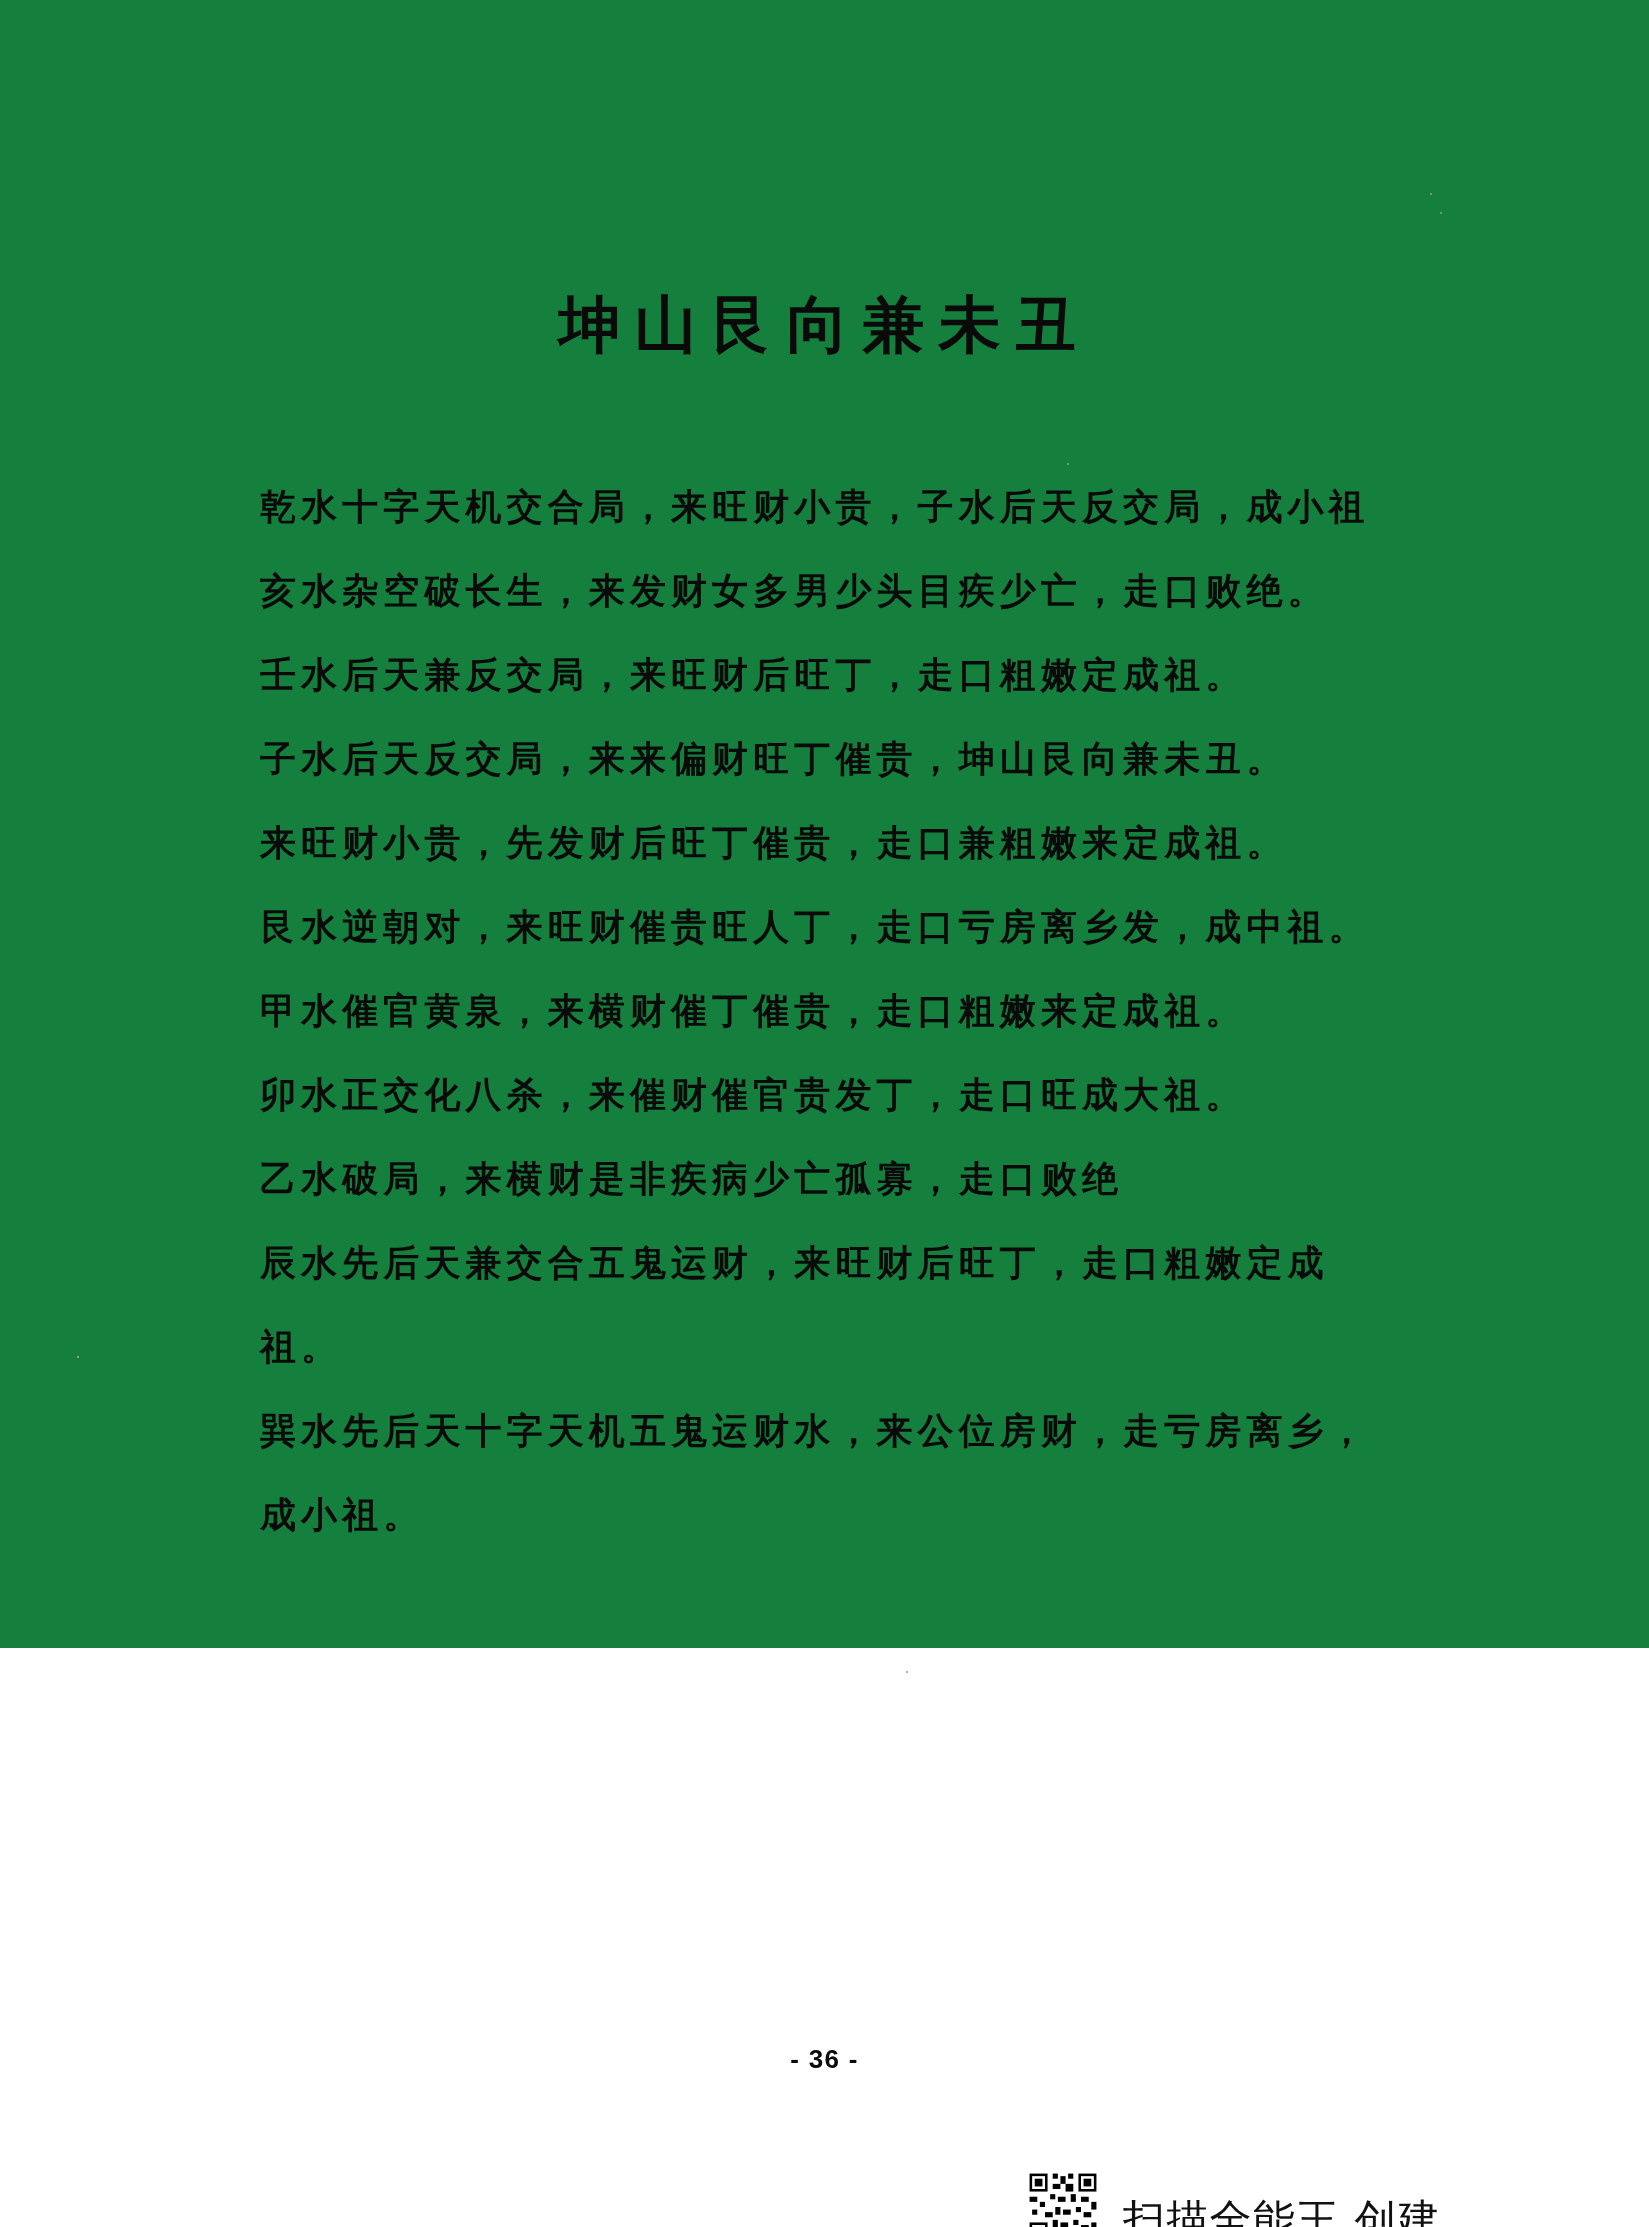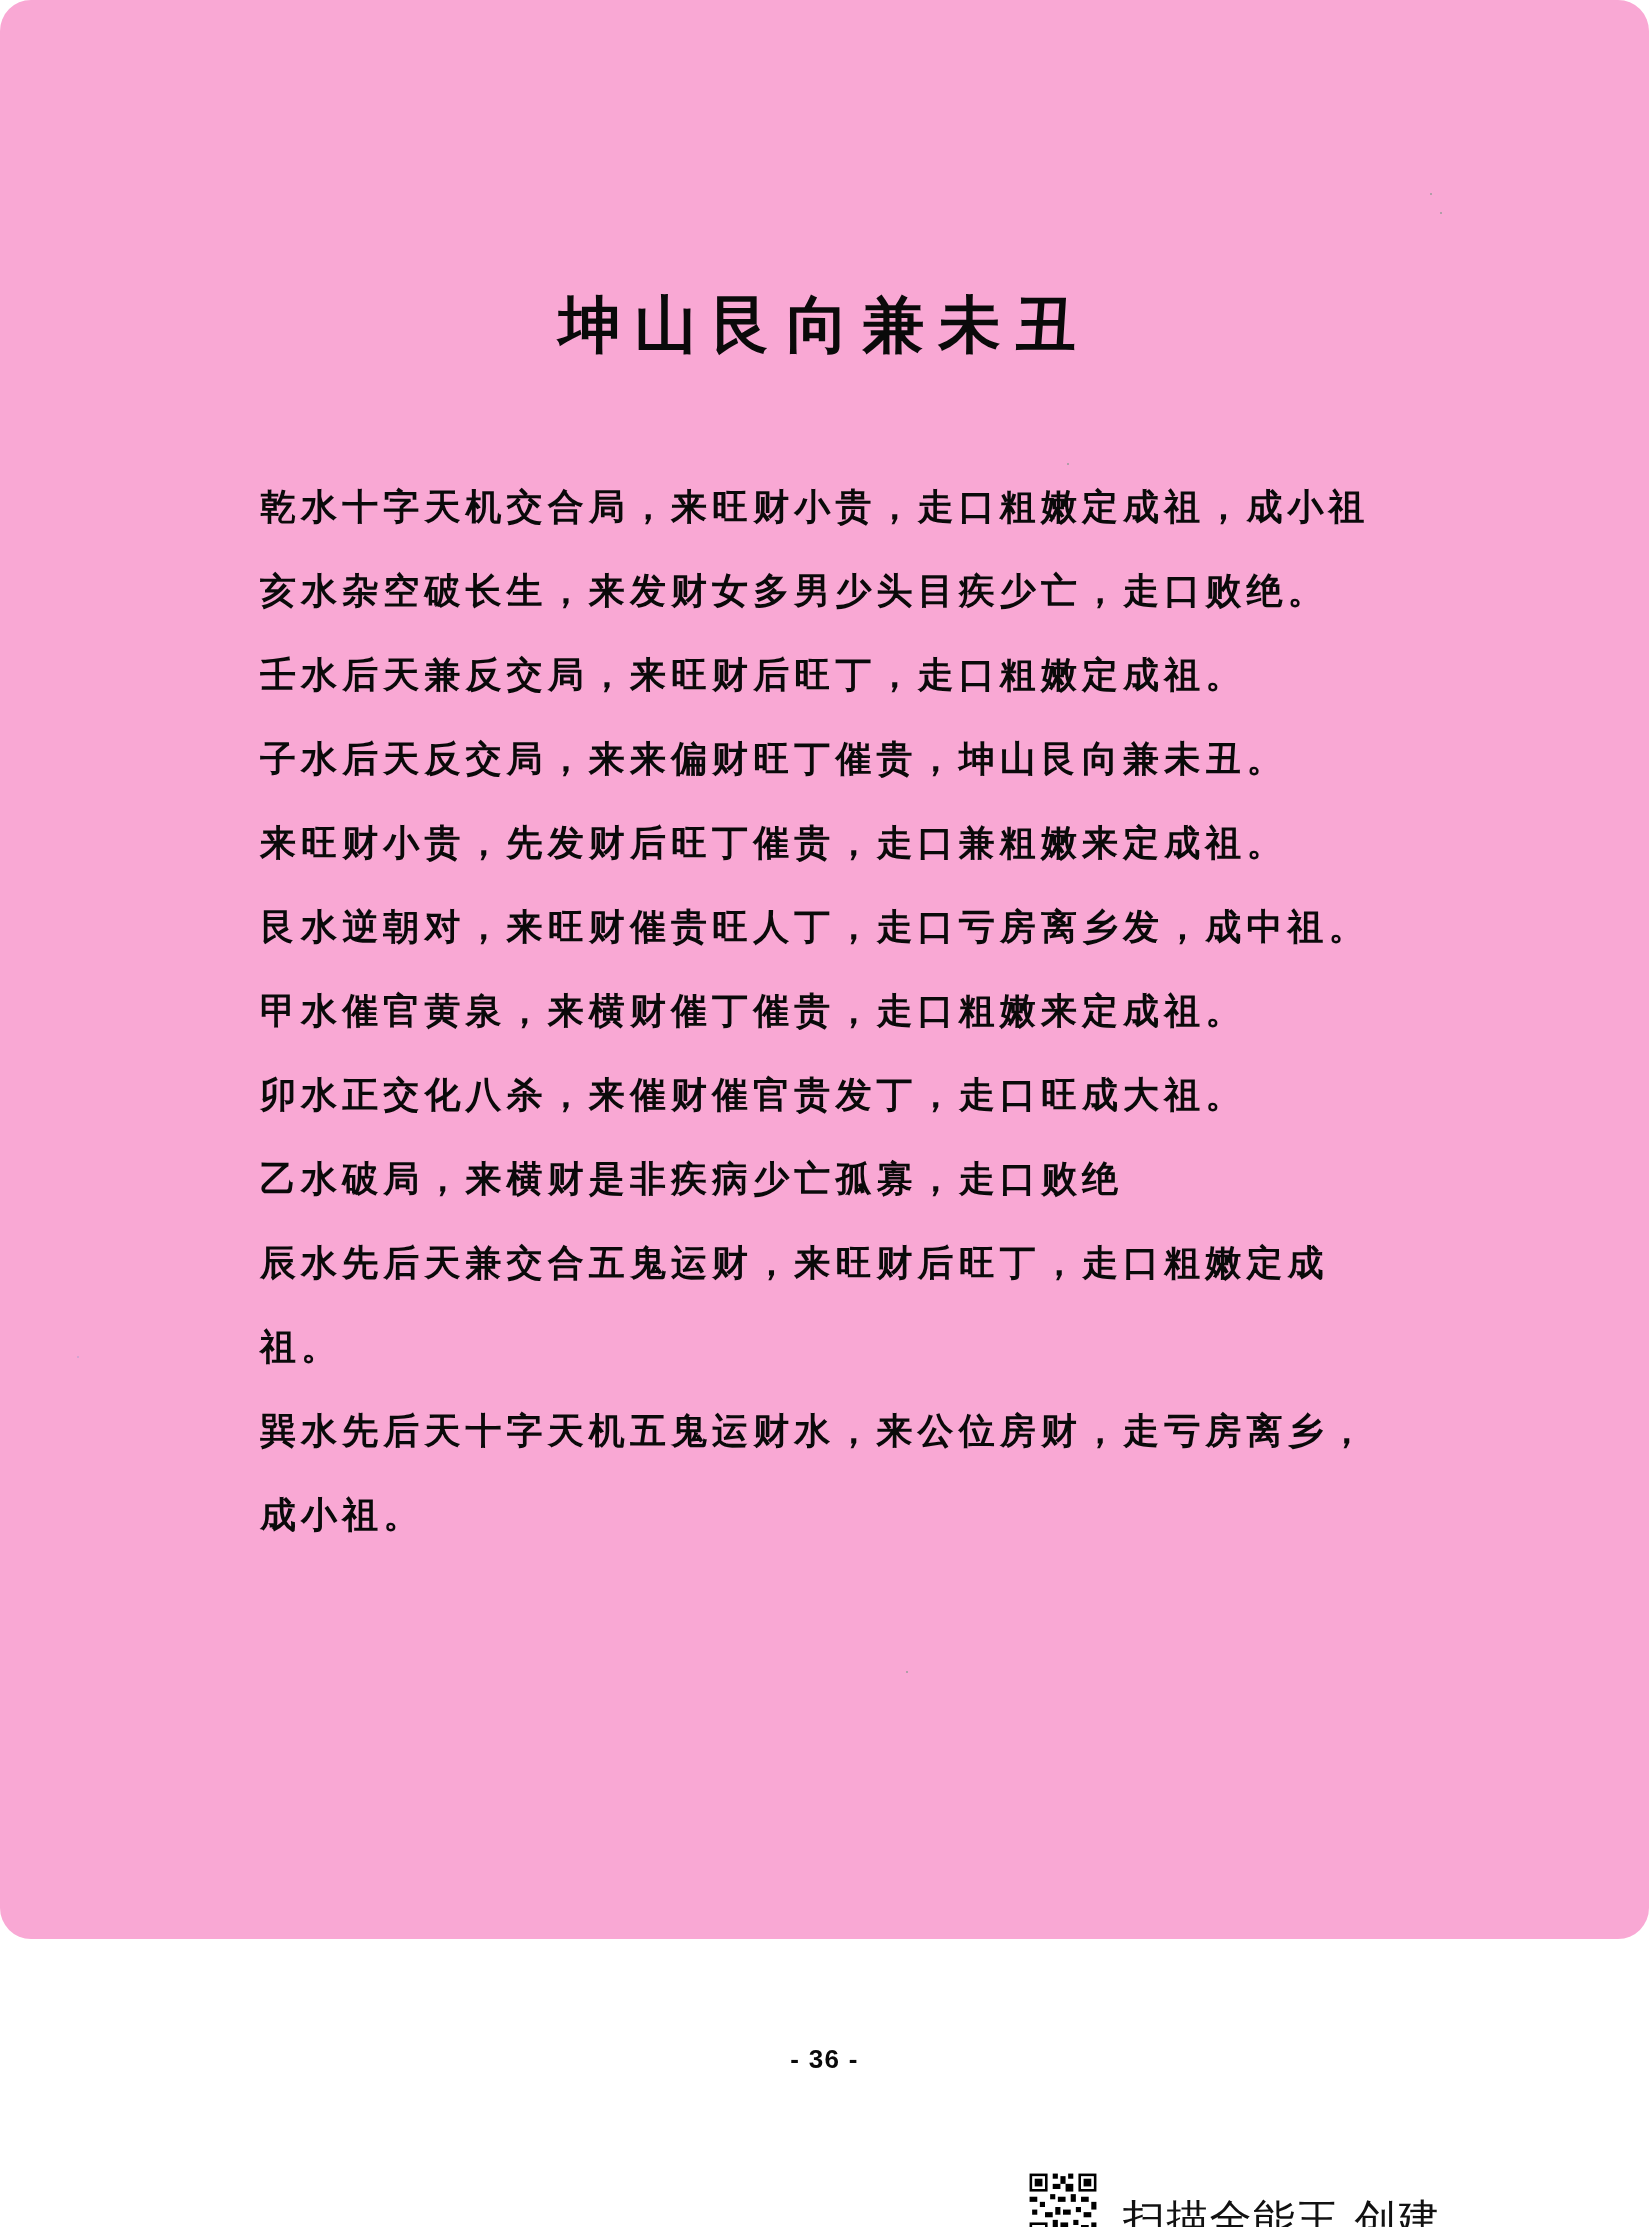--- a/index.html
+++ b/index.html
@@ -1,21 +1,21 @@
 <!DOCTYPE html>
 <html style="font-size:10.3px"><head>
   <meta charset="utf-8">
   <style>
     html, body { margin: 0; padding: 0; background: #ffffff; }
     body {
       width: 1649px; height: 2227px; position: relative; overflow: hidden;
       font-family: "DejaVu Serif", "Liberation Serif", serif;
       color: #0a0a0a;
     }
-    .page { position: absolute; left: 0; top: 0; width: 1649px; height: 1939px; background: #f9a8d4; border-radius: 31px; }
+    .page { position: absolute; left: 0; top: 0; width: 1649px; height: 1648px; background: #15803d; }
     .title {
       position: absolute; left: 0; width: 1649px; top: 286px;
       text-align: center; font-size: 62px; font-weight: bold;
       letter-spacing: 14px; line-height: 77px;
     }
     .body-text {
       position: absolute; left: 260px; top: 464px; width: 1176px;
     }
     .line {
       font-size: 36px; font-weight: bold; letter-spacing: 5.1px;
@@ -42,21 +42,21 @@
     .speck { position: absolute; background: #9a9a9a; width: 1.9px; height: 1.9px; border-radius: 1.3px; }
   </style>
 </head>
 <body>
 
 <div class="page">
 
   <div class="title">坤山艮向兼未丑</div>
 
   <div class="body-text">
-    <div class="line">乾水十字天机交合局，来旺财小贵，走口粗嫩定成祖，成小祖</div>
+    <div class="line">乾水十字天机交合局，来旺财小贵，子水后天反交局，成小祖</div>
     <div class="line">亥水杂空破长生，来发财女多男少头目疾少亡，走口败绝。</div>
     <div class="line">壬水后天兼反交局，来旺财后旺丁，走口粗嫩定成祖。</div>
     <div class="line">子水后天反交局，来来偏财旺丁催贵，坤山艮向兼未丑。</div>
     <div class="line">来旺财小贵，先发财后旺丁催贵，走口兼粗嫩来定成祖。</div>
     <div class="line">艮水逆朝对，来旺财催贵旺人丁，走口亏房离乡发，成中祖。</div>
     <div class="line">甲水催官黄泉，来横财催丁催贵，走口粗嫩来定成祖。</div>
     <div class="line">卯水正交化八杀，来催财催官贵发丁，走口旺成大祖。</div>
     <div class="line">乙水破局，来横财是非疾病少亡孤寡，走口败绝</div>
     <div class="line">辰水先后天兼交合五鬼运财，来旺财后旺丁，走口粗嫩定成</div>
     <div class="line">祖。</div>

